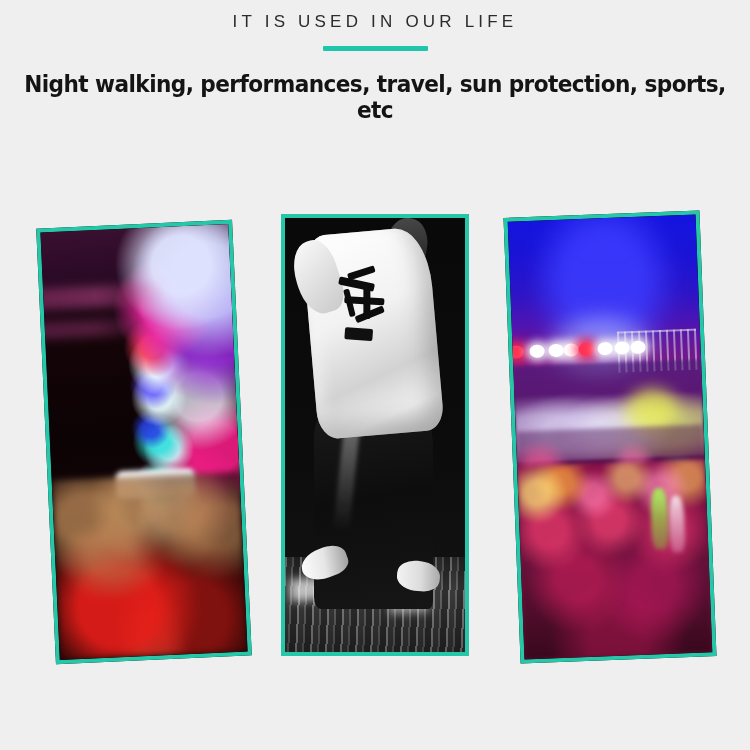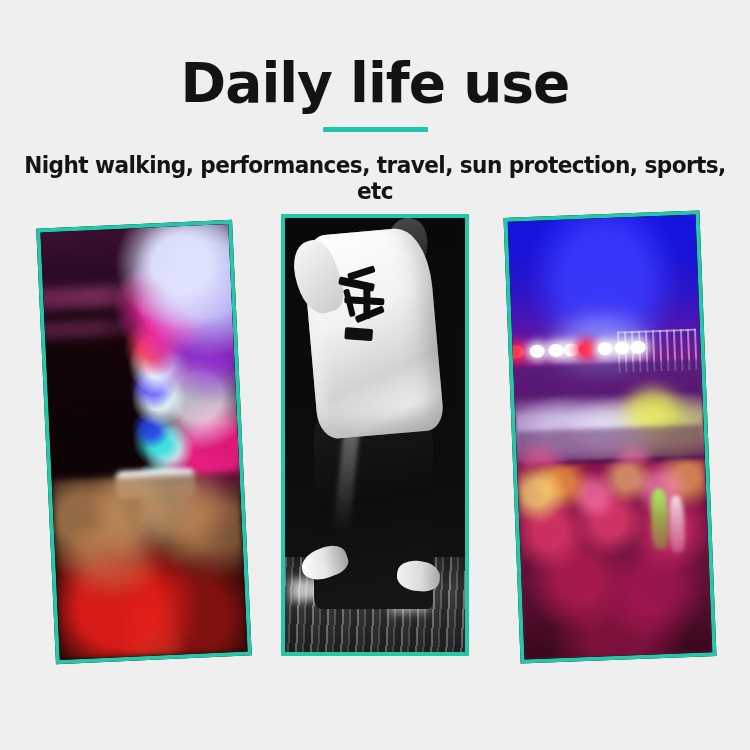--- a/index.html
+++ b/index.html
@@ -467,22 +467,22 @@
     border-radius: 40% 40% 30% 30%;
     filter: blur(2px);
   }
 </style>
 </head>
 <body>
 
 <div class="page">
 
   <div class="header">
-    <h1 class="title">Daily life use</h1>
-
+
+    <p class="subtitle">IT IS USED IN OUR LIFE</p>
 
     <div class="divider-wrap">
       <div class="divider"></div>
     </div>
 
     <p class="tagline">Night walking, performances, travel, sun protection, sports, etc</p>
   </div>
 
   <div class="gallery">
 

